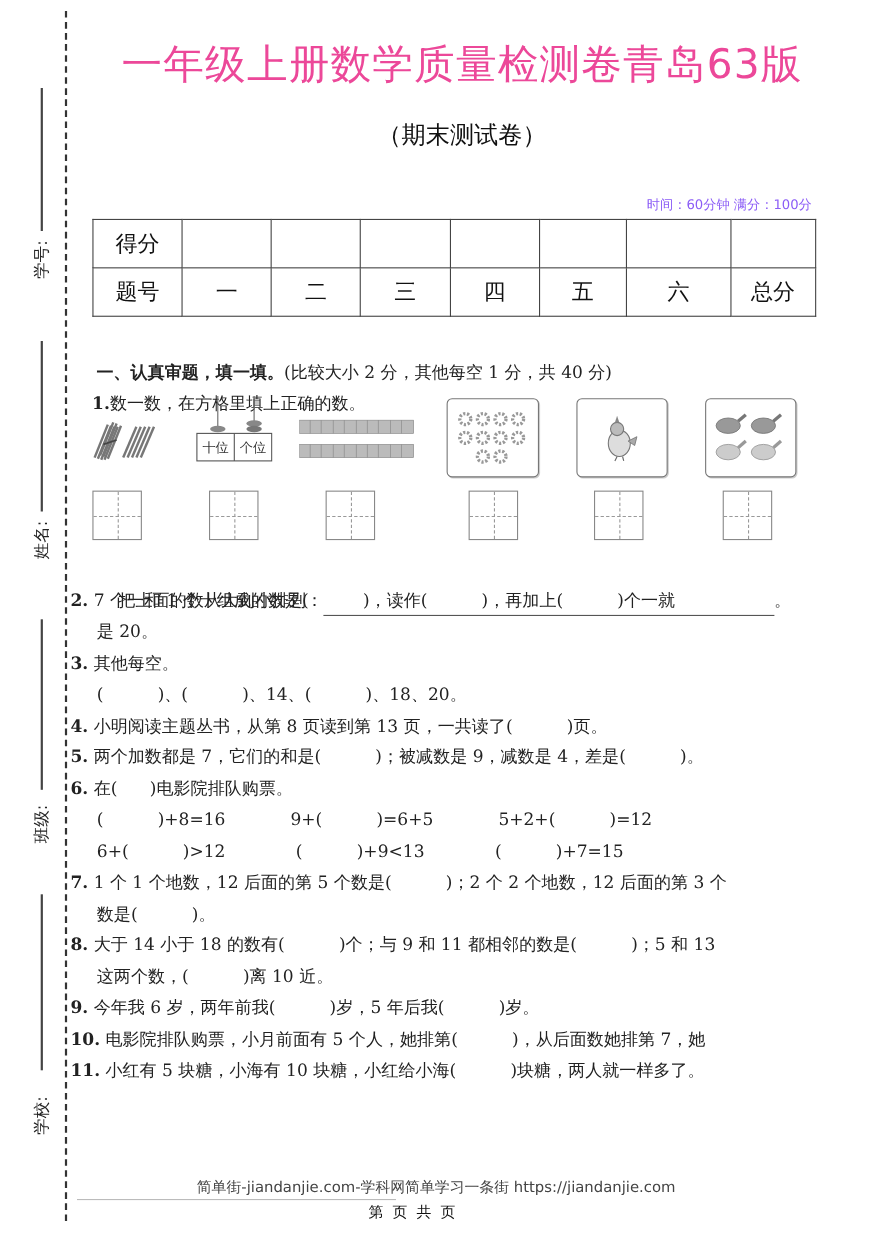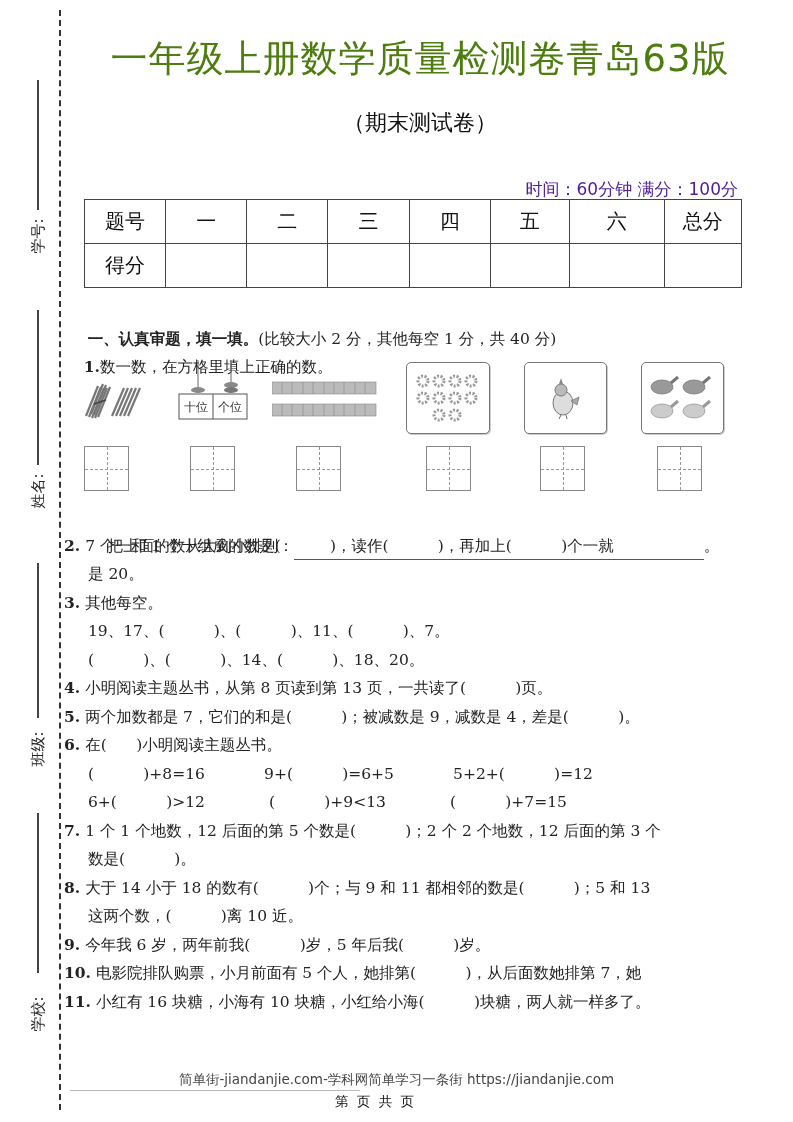--- a/index.html
+++ b/index.html
@@ -18,30 +18,30 @@
   }
   .side-field .label {
     position: absolute; left: 6px; width: 28px;
     font-family: "DejaVu Sans", sans-serif; font-size: 15px;
     transform: rotate(-90deg); transform-origin: center center;
     white-space: nowrap; text-align: center;
   }
   .title {
     position: absolute; left: 70px; top: 34px; width: 700px; text-align: center;
     font-family: "DejaVu Sans", sans-serif; font-size: 37px; letter-spacing: 1px;
-    color: #4d7c0f;
+    color: #ec4899;
   }
   .subtitle {
     position: absolute; left: 70px; top: 108px; width: 700px; text-align: center;
     font-family: "DejaVu Sans", sans-serif; font-size: 22px; color: #111;
     padding-left: 110px; box-sizing: border-box;
   }
   .time-info {
     position: absolute; right: 55px; top: 178px;
-    font-family: "DejaVu Sans", sans-serif; font-size: 17px; color: #4c1d95;
+    font-family: "DejaVu Sans", sans-serif; font-size: 12px; color: #8b5cf6;
   }
   table.score {
     position: absolute; left: 84px; top: 199px; width: 658px; height: 89px;
     border-collapse: collapse; font-family: "DejaVu Sans", sans-serif;
   }
   table.score td {
     border: 1.5px solid #444; text-align: center; font-size: 20px; color: #111;
   }
   .content {
     position: absolute; left: 68px; top: 296px; width: 680px;
@@ -110,38 +110,38 @@
   <div class="label" style="top:195px;">学校:</div>
 </div>
 
 <div class="title">一年级上册数学质量检测卷青岛63版</div>
 <div class="subtitle" style="padding-left:0;">（期末测试卷）</div>
 <div class="time-info">时间：60分钟  满分：100分</div>
 
 <table class="score">
   <tbody>
       <tr>
+    <td>得分</td>
+    <td></td>
+    <td></td>
+    <td></td>
+    <td></td>
+    <td></td>
+    <td></td>
+    <td></td>
+  </tr>
+  <tr>
     <td style="width:80px;">题号</td>
     <td style="width:80px;">一</td>
     <td style="width:80px;">二</td>
     <td style="width:80px;">三</td>
     <td style="width:80px;">四</td>
     <td style="width:78px;">五</td>
     <td style="width:94px;">六</td>
     <td style="width:76px;">总分</td>
-  </tr>
-  <tr>
-    <td>得分</td>
-    <td></td>
-    <td></td>
-    <td></td>
-    <td></td>
-    <td></td>
-    <td></td>
-    <td></td>
   </tr>
 </tbody>
   </table>
 
 <div class="content">
   <div class="line">
     <span class="section-head">一、认真审题，填一填。</span><span class="section-note">(比较大小 2 分，其他每空 1 分，共 40 分)</span>
   </div>
   <div class="line">
     <span class="qnum">1.</span><span>数一数，在方格里填上正确的数。</span>
@@ -270,39 +270,38 @@
 
 <div class="content" style="top:503px;">
   <div class="line indent">
     <span>把上面的数从大到小排列：</span><span class="sort-line"></span><span>。</span>
   </div>
 
   <div class="line"><span class="qnum">2.</span> <span>7 个一和 1 个十组成的数是(          )，读作(          )，再加上(          )个一就</span></div>
   <div class="line indent"><span>是 20。</span></div>
 
   <div class="line"><span class="qnum">3.</span> <span>其他每空。</span></div>
-  <div class="line indent"><span>19、17、(          )、(          )、11、(          )、7。</span></div>
   <div class="line indent"><span>(          )、(          )、14、(          )、18、20。</span></div>
 
   <div class="line"><span class="qnum">4.</span> <span>小明阅读主题丛书，从第 8 页读到第 13 页，一共读了(          )页。</span></div>
 
   <div class="line"><span class="qnum">5.</span> <span>两个加数都是 7，它们的和是(          )；被减数是 9，减数是 4，差是(          )。</span></div>
 
-  <div class="line"><span class="qnum">6.</span> <span>在(      )小明阅读主题丛书。</span></div>
+  <div class="line"><span class="qnum">6.</span> <span>在(      )电影院排队购票。</span></div>
   <div class="line indent"><span>(          )+8=16            9+(          )=6+5            5+2+(          )=12</span></div>
   <div class="line indent"><span>6+(          )&gt;12             (          )+9&lt;13             (          )+7=15</span></div>
 
   <div class="line"><span class="qnum">7.</span> <span>1 个 1 个地数，12 后面的第 5 个数是(          )；2 个 2 个地数，12 后面的第 3 个</span></div>
   <div class="line indent"><span>数是(          )。</span></div>
 
   <div class="line"><span class="qnum">8.</span> <span>大于 14 小于 18 的数有(          )个；与 9 和 11 都相邻的数是(          )；5 和 13</span></div>
   <div class="line indent"><span>这两个数，(          )离 10 近。</span></div>
 
   <div class="line"><span class="qnum">9.</span> <span>今年我 6 岁，两年前我(          )岁，5 年后我(          )岁。</span></div>
 
   <div class="line"><span class="qnum">10.</span> <span>电影院排队购票，小月前面有 5 个人，她排第(          )，从后面数她排第 7，她</span></div>
 
-  <div class="line"><span class="qnum">11.</span> <span>小红有 16 块糖，小海有 10 块糖，小红给小海(          )块糖，两人就一样多了。</span></div>
+  <div class="line"><span class="qnum">11.</span> <span>小红有 5 块糖，小海有 10 块糖，小红给小海(          )块糖，两人就一样多了。</span></div>
 </div>
 
 <div class="footer-link">简单街-jiandanjie.com-学科网简单学习一条街 https://jiandanjie.com</div>
 <div class="footer-rule"></div>
 <div class="footer-page">第 页 共 页</div>
 
 </body></html>

